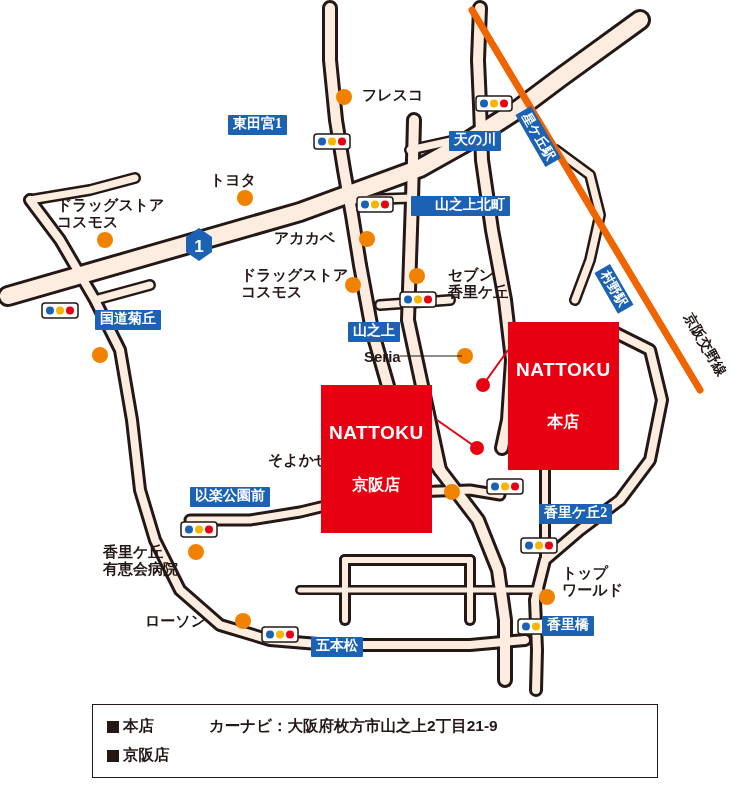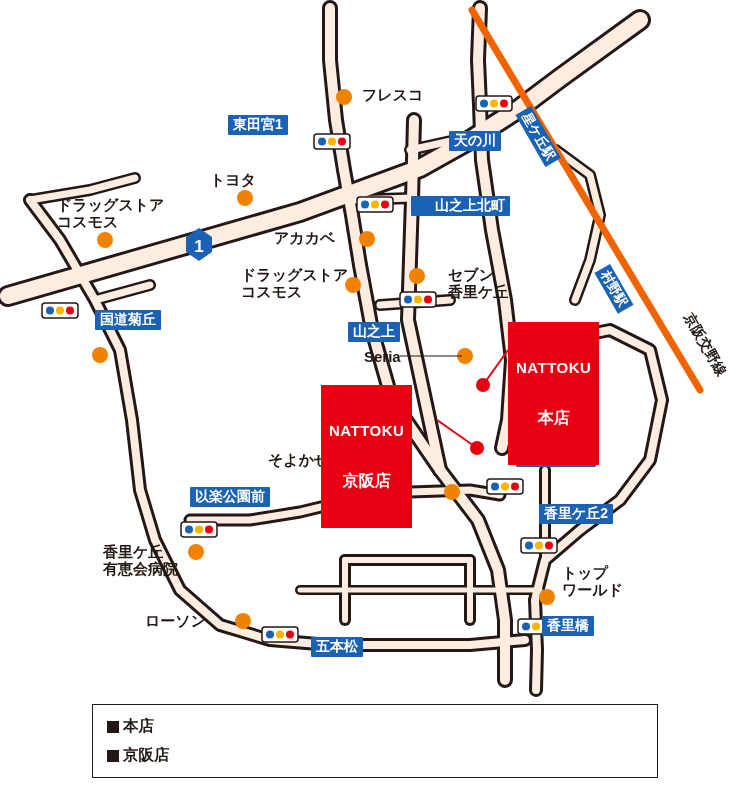--- a/index.html
+++ b/index.html
@@ -24,33 +24,34 @@
   .sig-label{
     position:absolute;
     background:#1b62b5;
     color:#ffffff;
     font-size:14px;
     font-weight:700;
     padding:2px 5px 3px 5px;
     white-space:pre;
     line-height:1.05;
     border-radius:1px;
+    font-family:Liberation Serif, serif;
   }
   .nattoku-box{
     position:absolute;
     background:#e60012;
     color:#ffffff;
     text-align:center;
     padding:4px 8px 5px 8px;
     line-height:1.05;
     white-space:pre;
   }
   .nattoku-box .brand{
     display:block;
-    font-size:15px;
+    font-size:19px;
     font-weight:700;
     letter-spacing:0.5px;
   }
   .nattoku-box .sub{
     display:block;
     font-size:16px;
     font-weight:700;
     margin-top:1px;
   }
   .rail-label{
@@ -306,18 +307,19 @@
   <div class="station-label" style="left:531px;top:106px;transform:rotate(60deg);">星ケ丘駅</div>
   <div class="station-label" style="left:610px;top:264px;transform:rotate(60deg);">村野駅</div>
   <div class="rail-label" style="left:695px;top:310px;transform:rotate(60deg);">京阪交野線</div>
 
 </div>
 
 <div id="legend">
   <div class="legend-row">
     <span class="legend-sq"></span>
     <span class="legend-name">本店</span>
+    <span class="legend-nav">カーナビ：大阪府枚方市山之上2丁目21-9</span>
   </div>
   <div class="legend-row">
     <span class="legend-sq"></span>
     <span class="legend-name">京阪店</span>
   </div>
 </div>
 
 </body></html>

